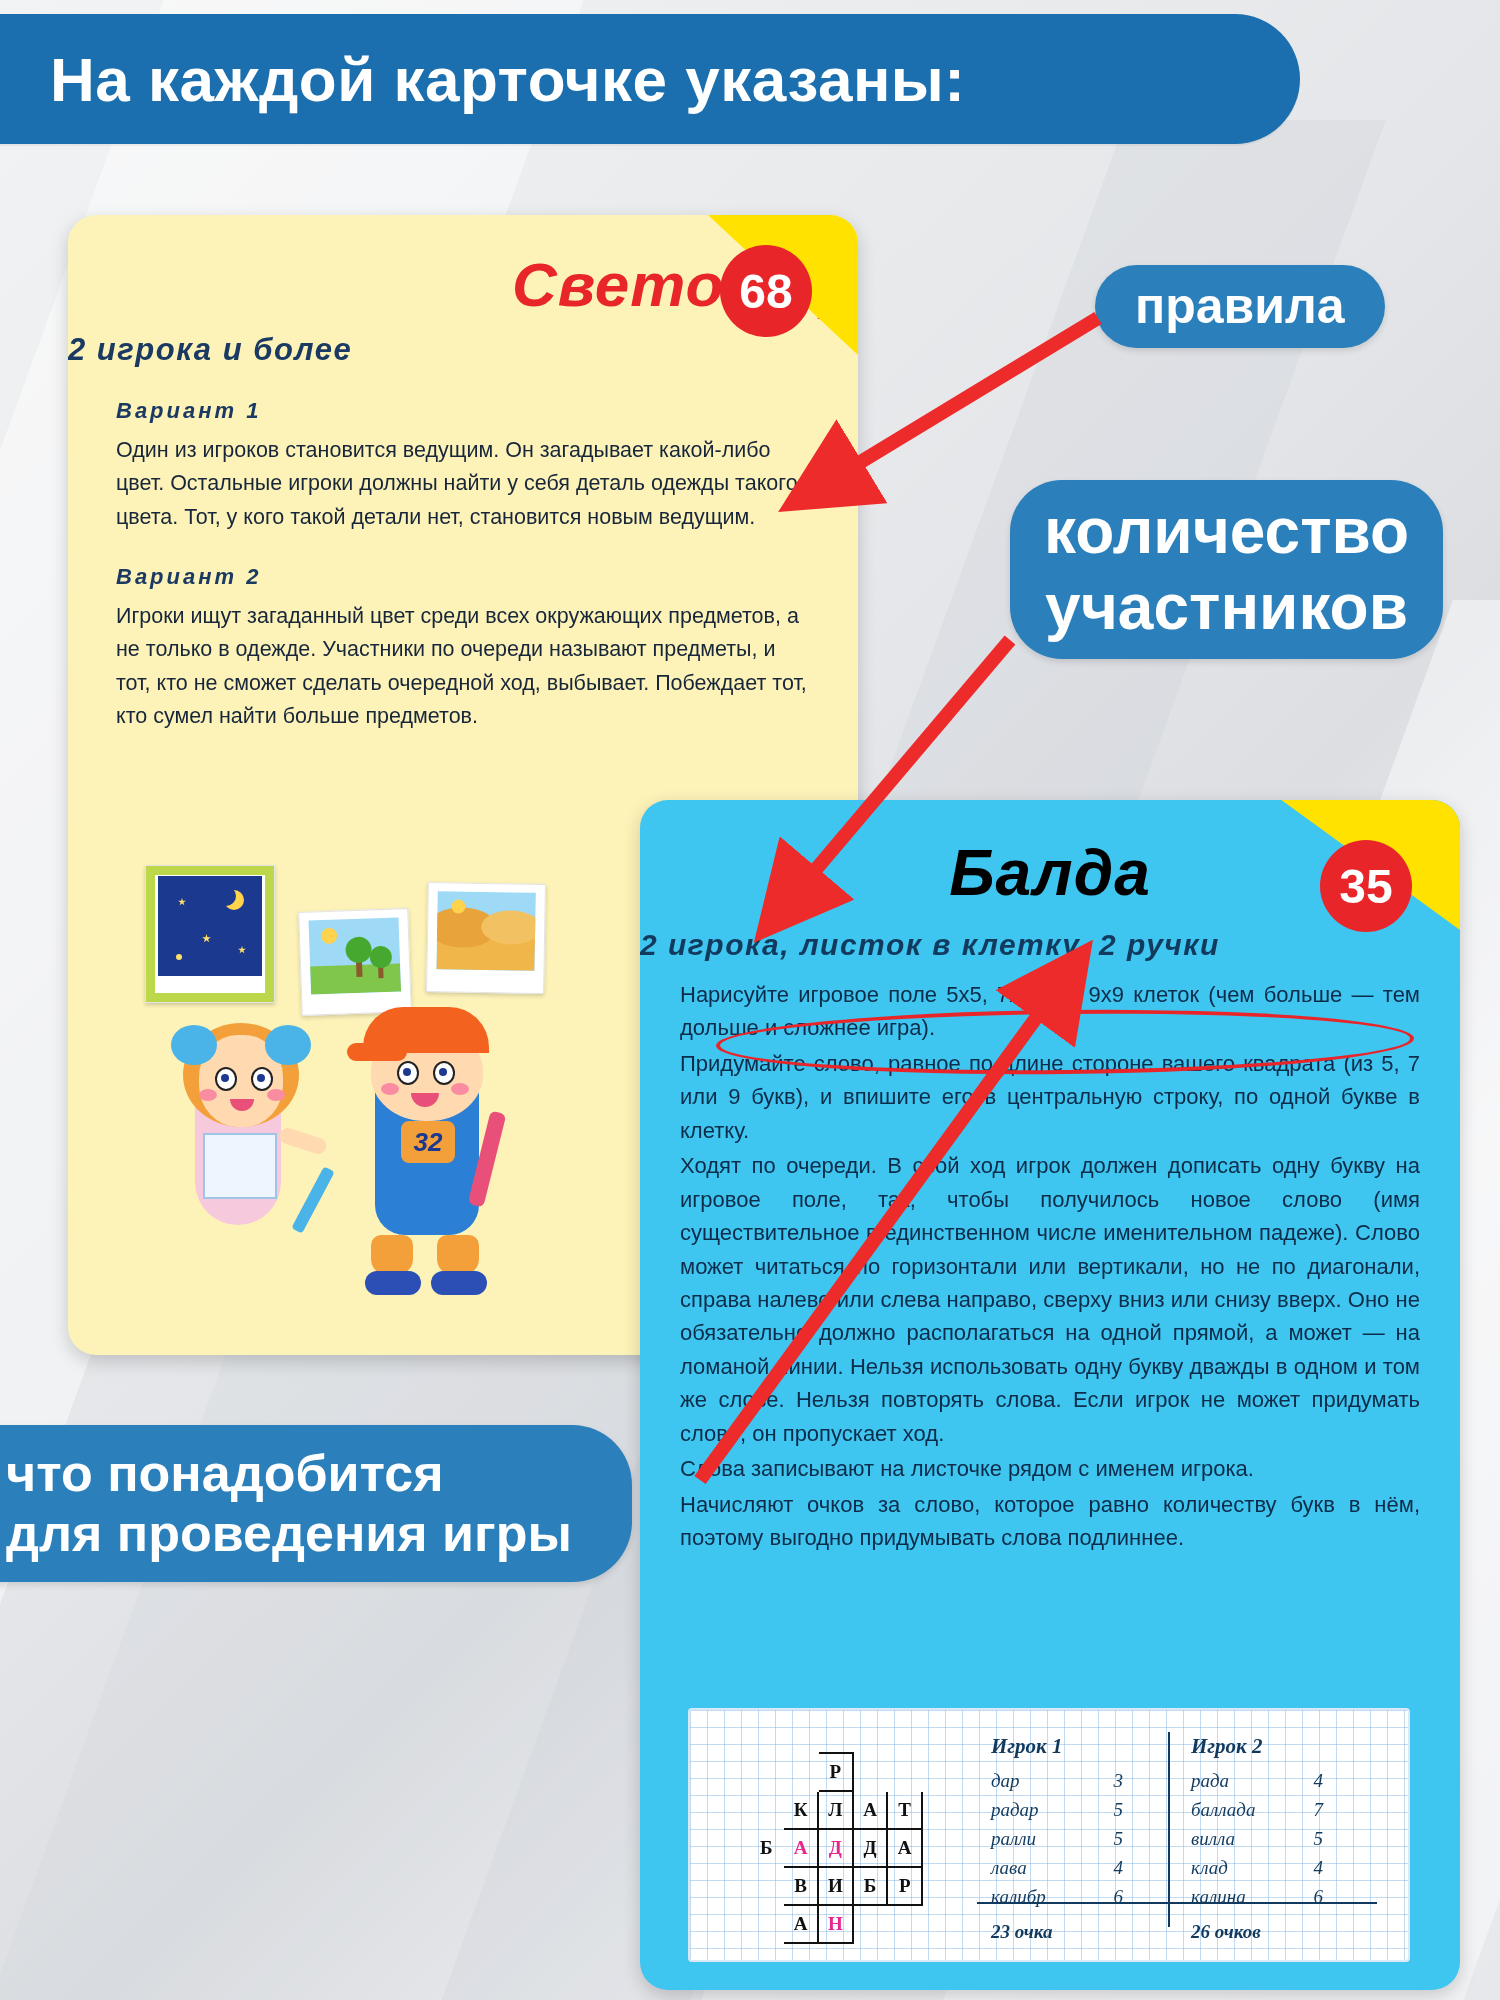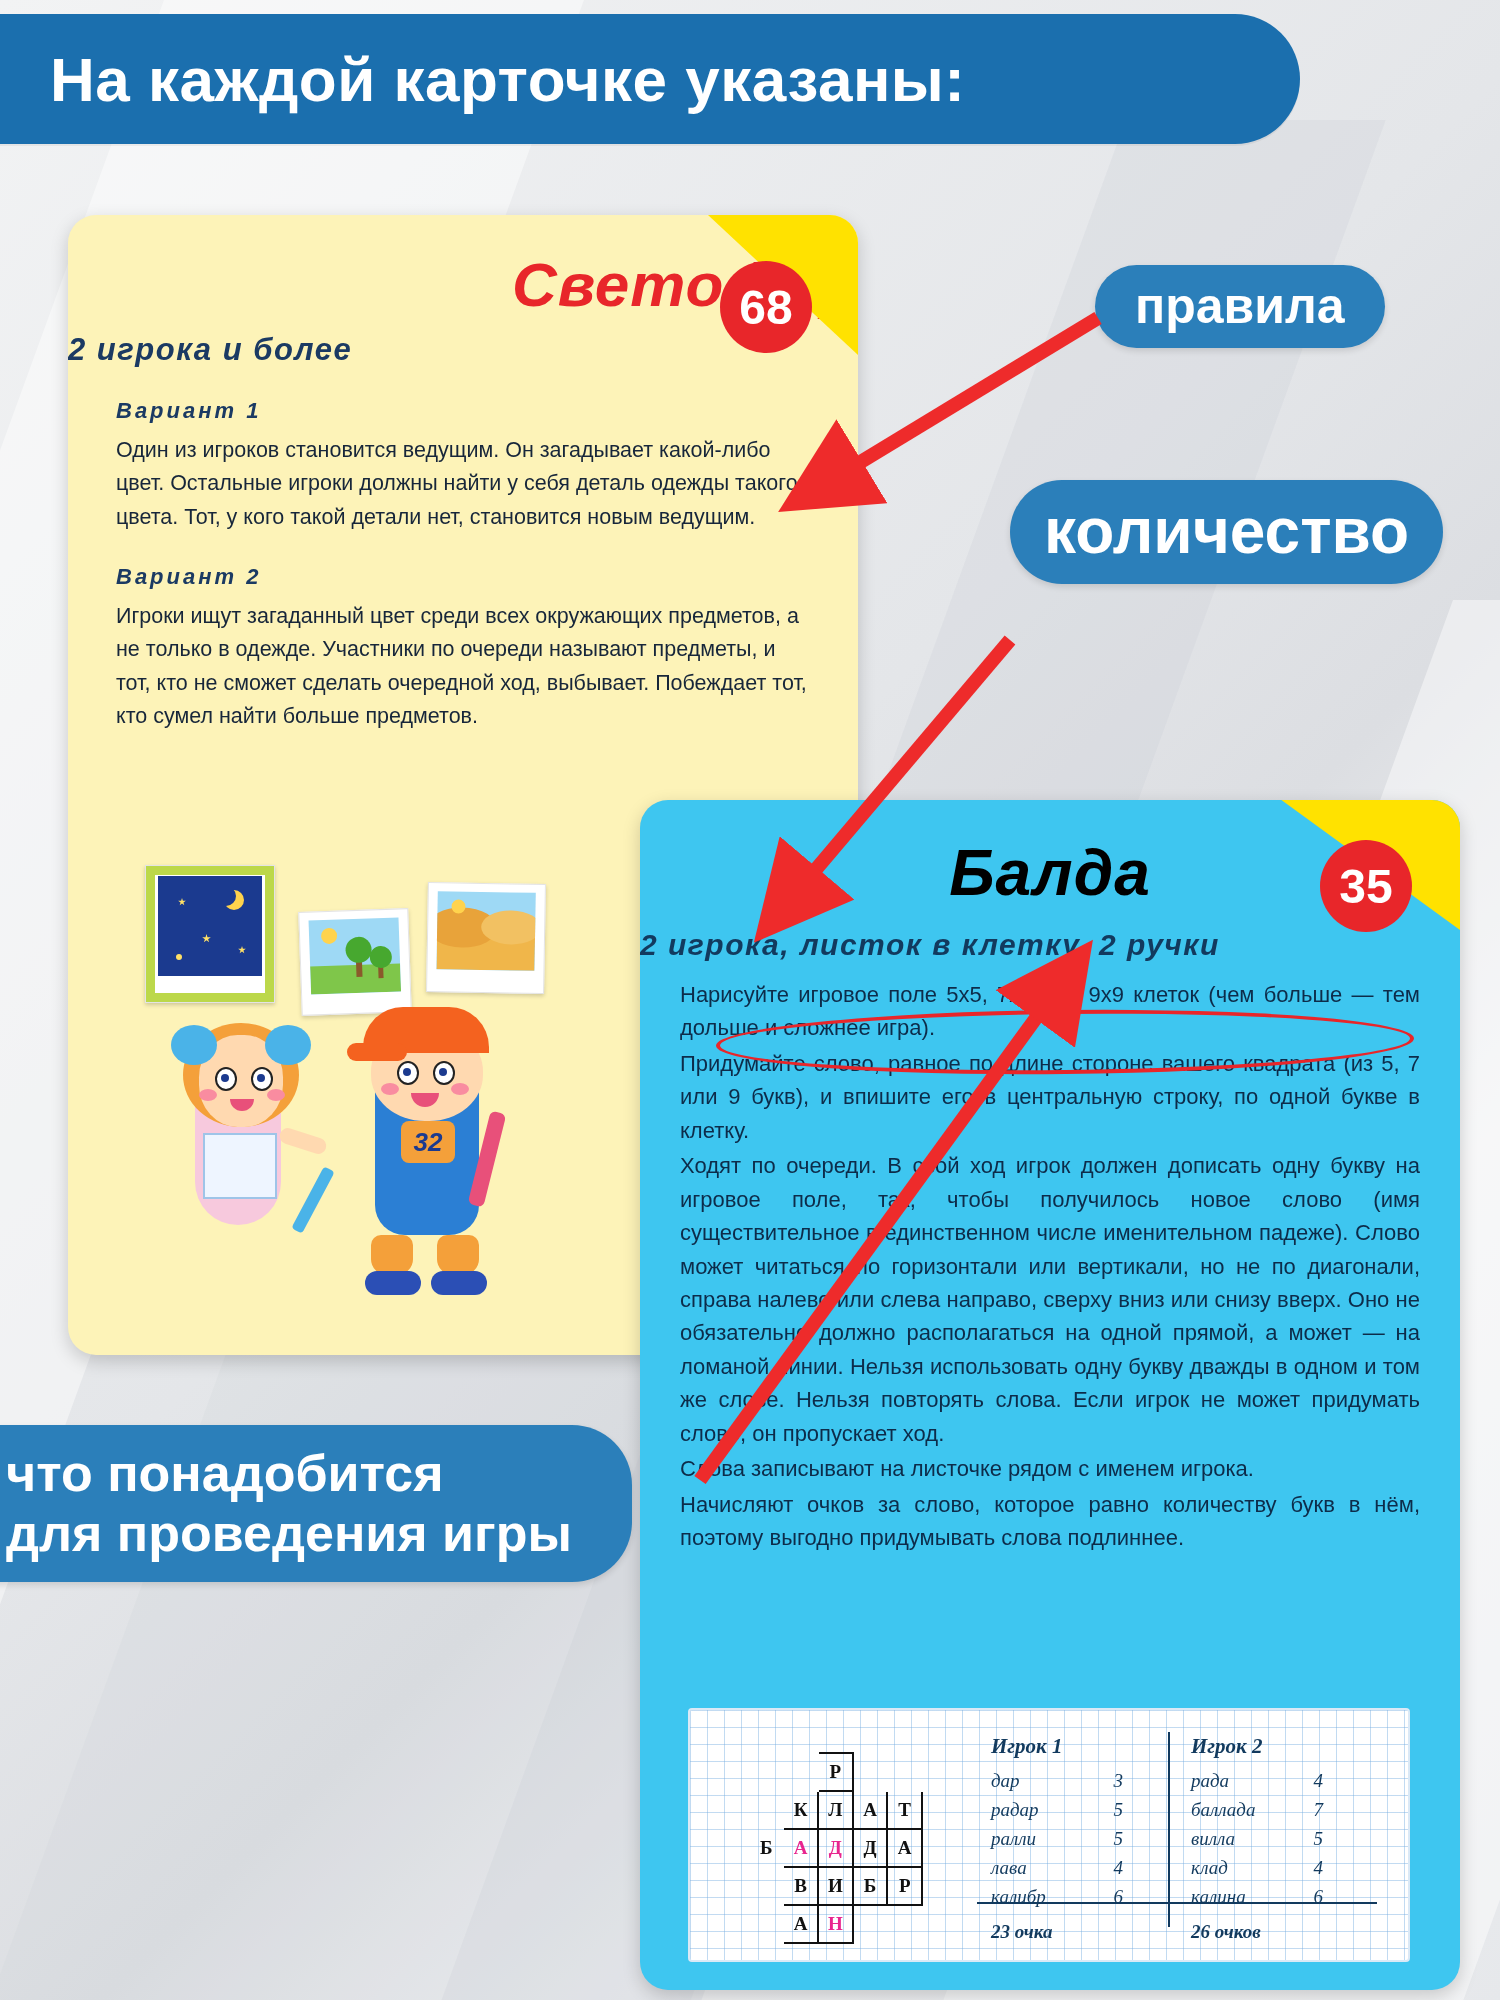--- a/index.html
+++ b/index.html
@@ -126,21 +126,21 @@
     width: 92px; height: 92px;
     border-radius: 50%;
     background: #e8262a;
     color: #ffffff;
     font-size: 48px;
     font-weight: bold;
     display: flex;
     align-items: center;
     justify-content: center;
   }
-  .card-1 .badge { right: 46px; top: 46px; }
+  .card-1 .badge { right: 46px; top: 30px; }
   .card-2 .badge { right: 48px; top: 40px; }
 
   .card-sub {
     text-align: left;
     font-style: italic;
     font-weight: bold;
     font-size: 31px;
     color: #1b3a63;
     margin-top: 12px;
     letter-spacing: 1.5px;
@@ -480,20 +480,21 @@
     </div>
   </div>
 </div>
 
 <div class="callout rules">
   <span>правила</span>
 </div>
 
 <div class="callout count">
   <div>количество</div>
+  <div>участников</div>
 </div>
 
 <div class="callout need">
   <div>что понадобится</div>
   <div>для проведения игры</div>
 </div>
 
 <svg class="arrow-svg" style="left:0;top:0;width:1500px;height:2000px;">
   <defs>
     <marker id="ah" markerWidth="7" markerHeight="7" refX="3" refY="3.5" orient="auto">

